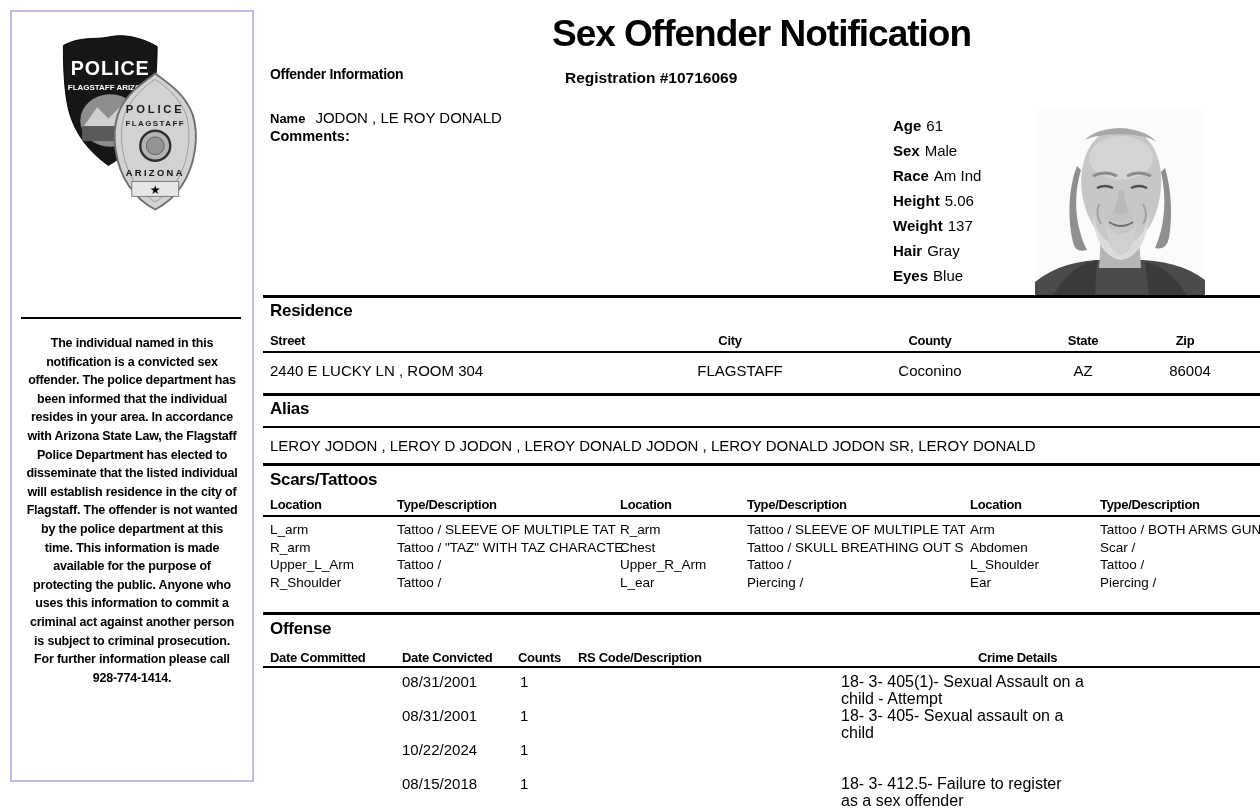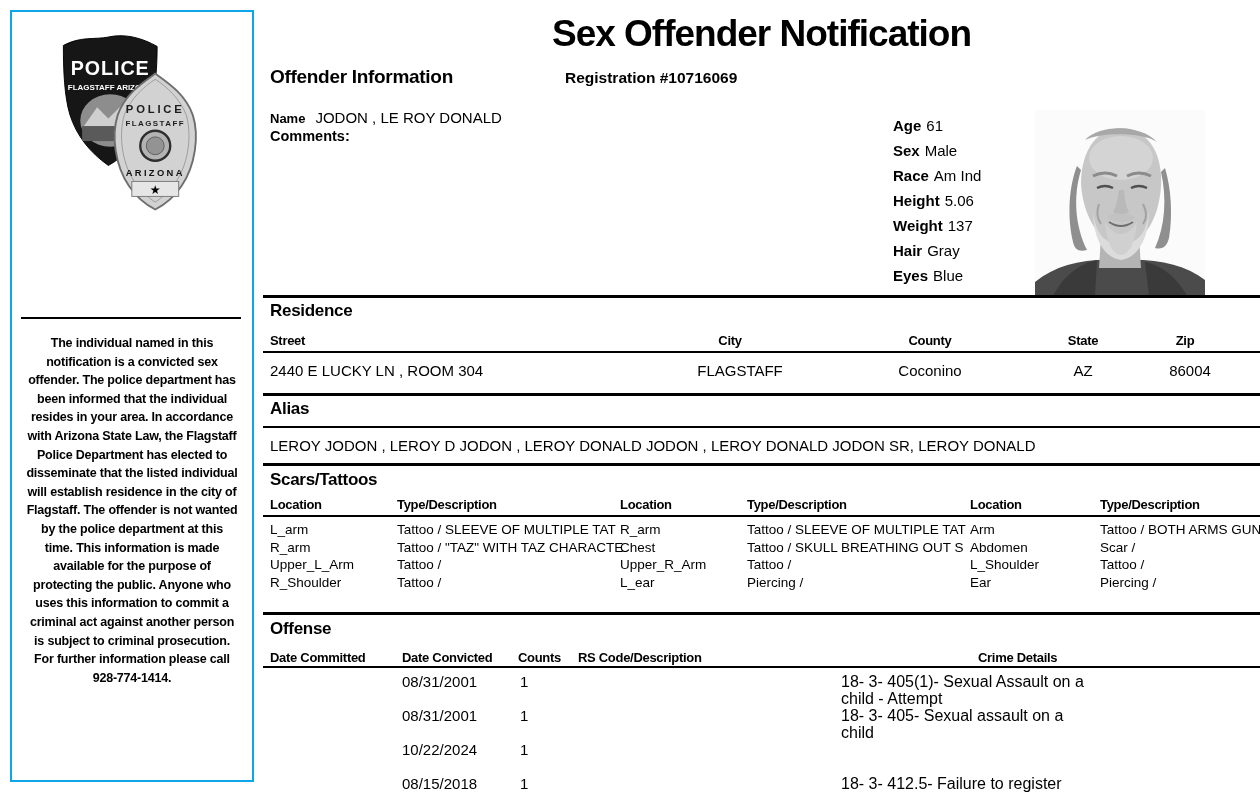--- a/index.html
+++ b/index.html
@@ -4,32 +4,32 @@
 <style>
   * { margin:0; padding:0; box-sizing:border-box; }
   html,body { background:#fff; }
   .page {
     position:relative; width:1260px; height:810px; background:#ffffff;
     overflow:hidden; font-family:"Liberation Sans", sans-serif; color:#000;
   }
   .abs { position:absolute; }
 
   
-  .sidebar { left:10px; top:10px; width:244px; height:772px; border:2px solid #0ea5e9; background:#fff; }
+  .sidebar { left:10px; top:10px; width:244px; height:772px; border:2px solid #c4b5fd; background:#fff; }
   .logo-svg { position:absolute; left:42px; top:12px; width:150px; height:192px; }
   .dept-block { position:absolute; left:0; top:202px; width:100%; text-align:center;
                 font-weight:bold; font-size:12.5px; line-height:18px; letter-spacing:-0.2px; }
   .side-sep { position:absolute; left:9px; top:305px; width:220px; height:2px; background:#000; }
   .disclaimer { position:absolute; left:14px; top:322px; width:212px; text-align:center;
                 font-weight:bold; font-size:12.5px; line-height:18.6px; letter-spacing:-0.2px; }
 
   
   .doc-title { left:263px; top:13px; width:997px; text-align:center;
                font-size:37px; font-weight:bold; letter-spacing:-1px; }
-  .oi-heading { left:270px; top:66px; font-size:19px; font-weight:bold; letter-spacing:-0.3px; }
+  .oi-heading { left:270px; top:66px; font-size:14px; font-weight:bold; letter-spacing:-0.3px; }
   .registration { left:565px; top:69px; font-size:15.5px; font-weight:bold; }
   .name-line { left:270px; top:109px; font-size:15px; }
   .name-line b { font-size:13px; }
   .name-value { margin-left:10px; }
   .comments-line { left:270px; top:128px; font-size:14.5px; font-weight:bold; }
 
   .attr-block { left:893px; top:117px; }
   .attr-row { height:25px; font-size:15px; white-space:nowrap; }
   .attr-label { font-weight:bold; }
   .attr-value { margin-left:5px; }
@@ -236,18 +236,19 @@
       <span class="abs val" style="left:139px">10/22/2024</span>
       <span class="abs val" style="left:257px">1</span>
       <span class="abs val" style="left:715px"></span>
     </div>
     <div class="off-row" style="top:102px">
       <span class="abs val" style="left:7px"></span>
       <span class="abs val" style="left:139px">08/15/2018</span>
       <span class="abs val" style="left:257px">1</span>
       <span class="off-desc">
           <span style="display:block">18- 3- 412.5- Failure to register</span>
+          <span style="display:block">as a sex offender</span>
         </span>
       <span class="abs val" style="left:715px"></span>
     </div>
   </div>
 
 </div>
 
 </body></html>

